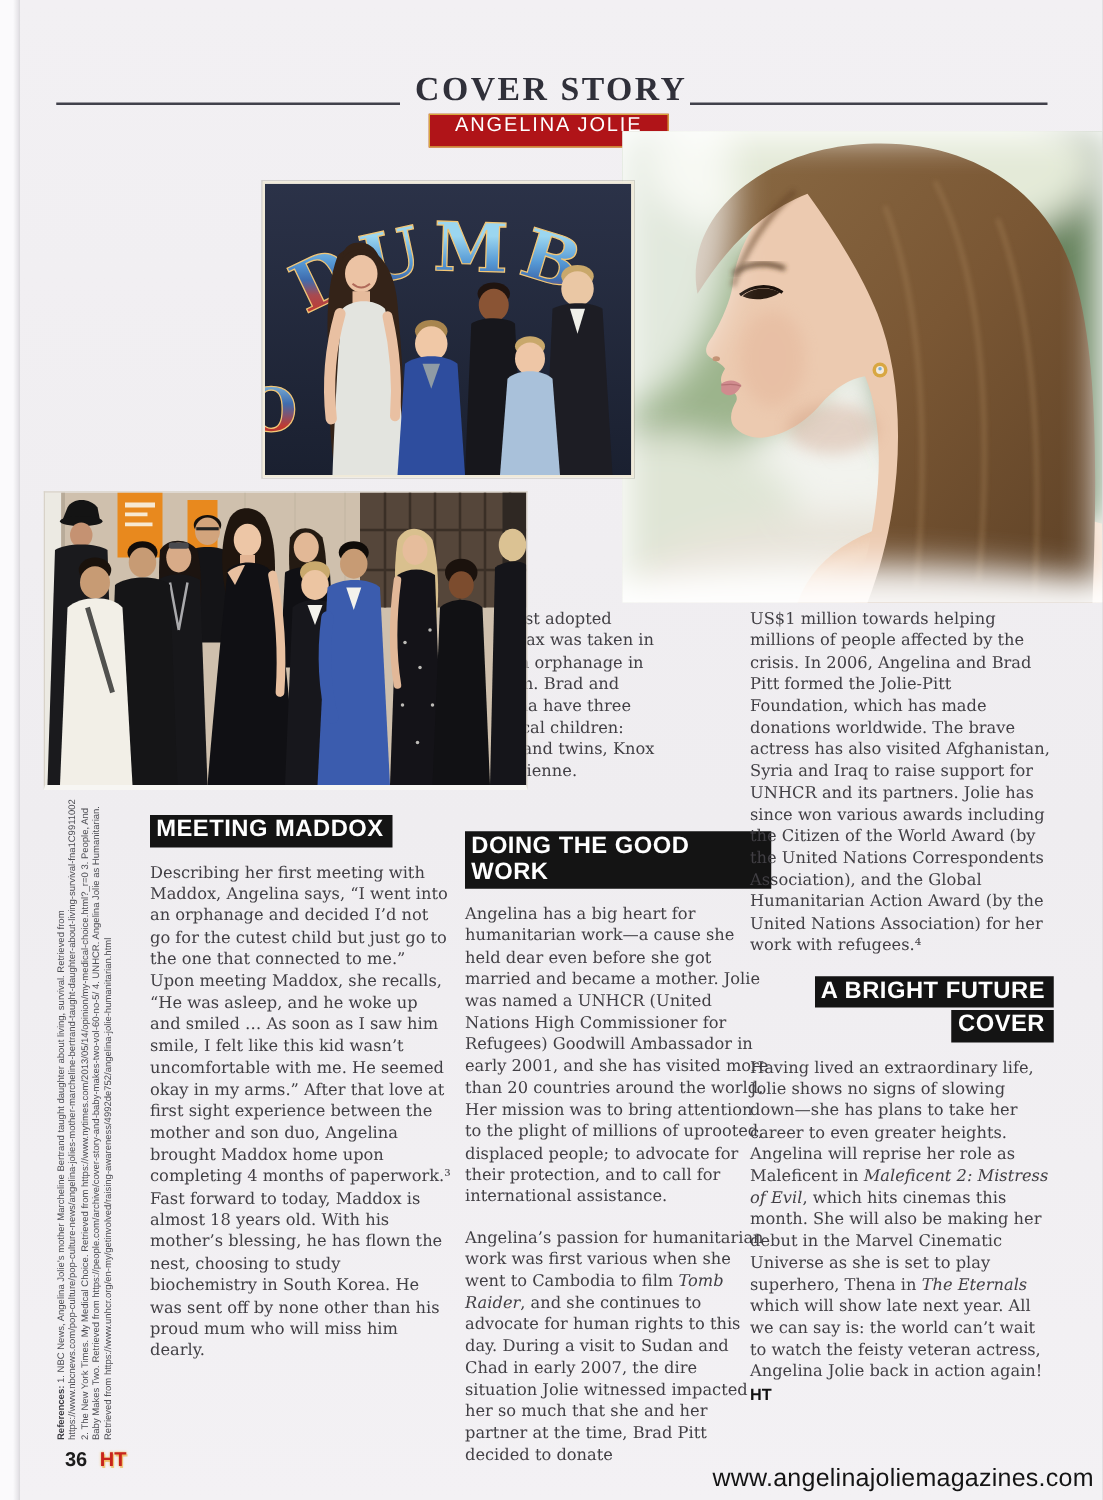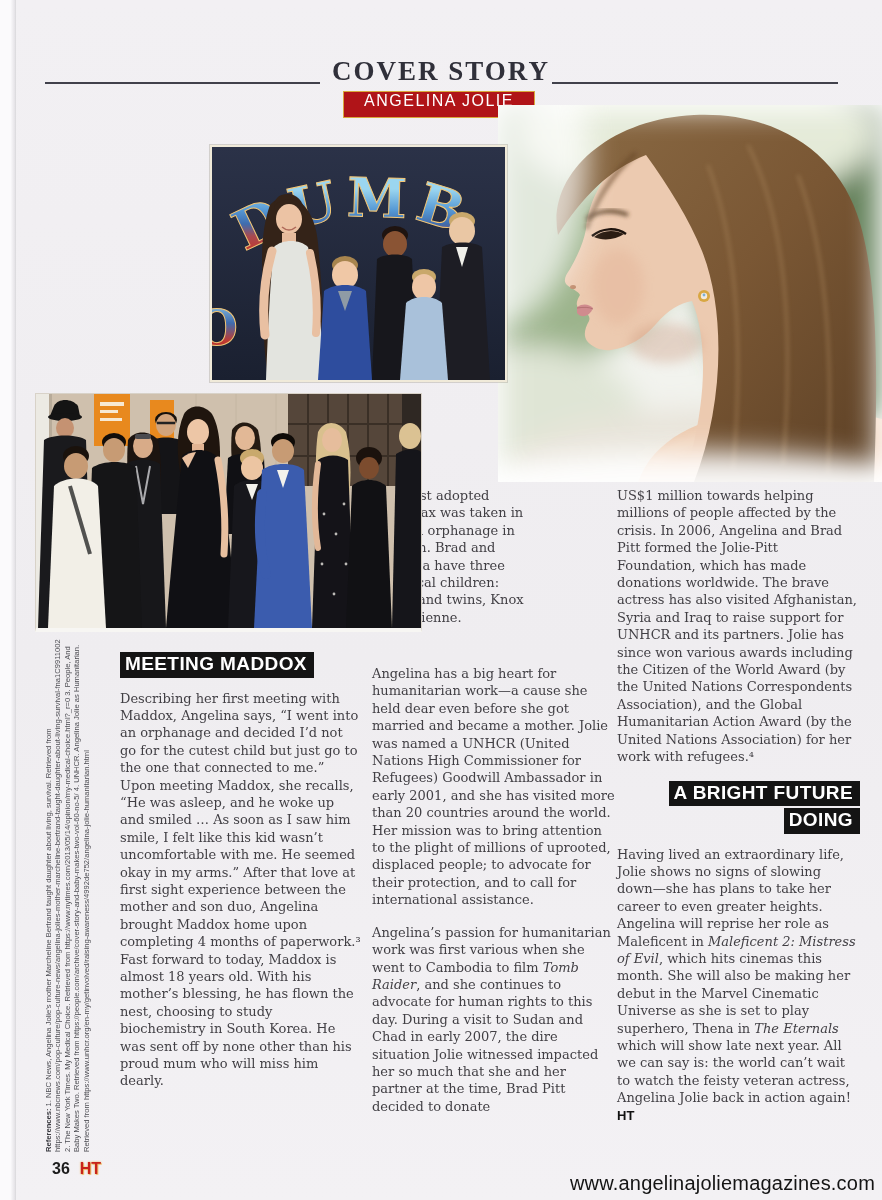--- a/index.html
+++ b/index.html
@@ -31,21 +31,21 @@
   
   .refs-wrap{position:absolute;left:44px;top:1152px;width:0;height:0;z-index:4;}
   .refs{width:515px;height:46px;transform:rotate(-90deg);transform-origin:0 0;
     font-family:"Liberation Sans",sans-serif;font-size:7.6px;line-height:9.4px;color:#4c4c52;}
   .refs b{color:#3a3a40;}
   
   .col{position:absolute;font-size:13px;line-height:17.4px;text-align:left;}
   .col p{margin:0 0 15px 0;}
   #col1{left:120px;top:652px;width:242px;}
   #col2{left:372px;top:485px;width:245px;}
-  #col3{left:617px;top:487px;width:243px;}
+  #col3{left:600px;top:487px;width:243px;}
   .intro{margin:0 0 0 88px;width:156px;padding-top:2px;min-height:163px;}
   .chip{display:inline-block;background:#141414;color:#fff;
     font-family:"Liberation Sans",sans-serif;font-weight:bold;font-size:19px;line-height:1.08;
     letter-spacing:.4px;padding:2px 7px 3px 5px;margin:0 0 12px 0;}
   .chip2{margin-bottom:2px;}
   .chip3{margin-bottom:12px;}
   .headwrap{margin:6px 0 0 0;text-align:right;}
   .it{font-style:italic;}
   .sig{font-family:"Liberation Sans",sans-serif;font-weight:bold;color:#111;}
   
@@ -278,29 +278,30 @@
     </div>
   </div>
 
   <div class="col" id="col1">
     <span class="chip">MEETING MADDOX</span>
     <p>Describing her first meeting with Maddox, Angelina says, “I went into an orphanage and decided I’d not go for the cutest child but just go to the one that connected to me.” Upon meeting Maddox, she recalls, “He was asleep, and he woke up and smiled … As soon as I saw him smile, I felt like this kid wasn’t uncomfortable with me. He seemed okay in my arms.” After that love at first sight experience between the mother and son duo, Angelina brought Maddox home upon completing 4 months of paperwork.³ Fast forward to today, Maddox is almost 18 years old. With his mother’s blessing, he has flown the nest, choosing to study biochemistry in South Korea. He was sent off by none other than his proud mum who will miss him dearly.</p>
   </div>
 
   <div class="col" id="col2">
     <p class="intro">youngest adopted child, Pax was taken in from an orphanage in Vietnam. Brad and Angelina have three biological children: Shiloh and twins, Knox and Vivienne.</p>
+    <span class="chip">DOING THE GOOD WORK</span>
     <p>Angelina has a big heart for humanitarian work—a cause she held dear even before she got married and became a mother. Jolie was named a UNHCR (United Nations High Commissioner for Refugees) Goodwill Ambassador in early 2001, and she has visited more than 20 countries around the world. Her mission was to bring attention to the plight of millions of uprooted, displaced people; to advocate for their protection, and to call for international assistance.</p>
     <p><span>Angelina’s passion for humanitarian work was first various when she went to Cambodia to film </span><span class="it">Tomb Raider</span><span>, and she continues to advocate for human rights to this day. During a visit to Sudan and Chad in early 2007, the dire situation Jolie witnessed impacted her so much that she and her partner at the time, Brad Pitt decided to donate</span></p>
   </div>
 
   <div class="col" id="col3">
     <p>US$1 million towards helping millions of people affected by the crisis. In 2006, Angelina and Brad Pitt formed the Jolie-Pitt Foundation, which has made donations worldwide. The brave actress has also visited Afghanistan, Syria and Iraq to raise support for UNHCR and its partners. Jolie has since won various awards including the Citizen of the World Award (by the United Nations Correspondents Association), and the Global Humanitarian Action Award (by the United Nations Association) for her work with refugees.⁴</p>
     <div class="headwrap">
       <span class="chip chip2">A BRIGHT FUTURE</span><br>
-      <span class="chip chip3">DOING</span>
+      <span class="chip chip3">COVER</span>
     </div>
     <p><span>Having lived an extraordinary life, Jolie shows no signs of slowing down—she has plans to take her career to even greater heights. Angelina will reprise her role as Maleficent in </span><span class="it">Maleficent 2: Mistress of Evil</span><span>, which hits cinemas this month. She will also be making her debut in the Marvel Cinematic Universe as she is set to play superhero, Thena in </span><span class="it">The Eternals</span><span> which will show late next year. All we can say is: the world can’t wait to watch the feisty veteran actress, Angelina Jolie back in action again! </span><span class="sig">HT</span></p>
   </div>
 
   <div class="folio">
     <span>36</span><span class="brand">HT</span>
   </div>
   <div class="site">www.angelinajoliemagazines.com</div>
 </div>
 

